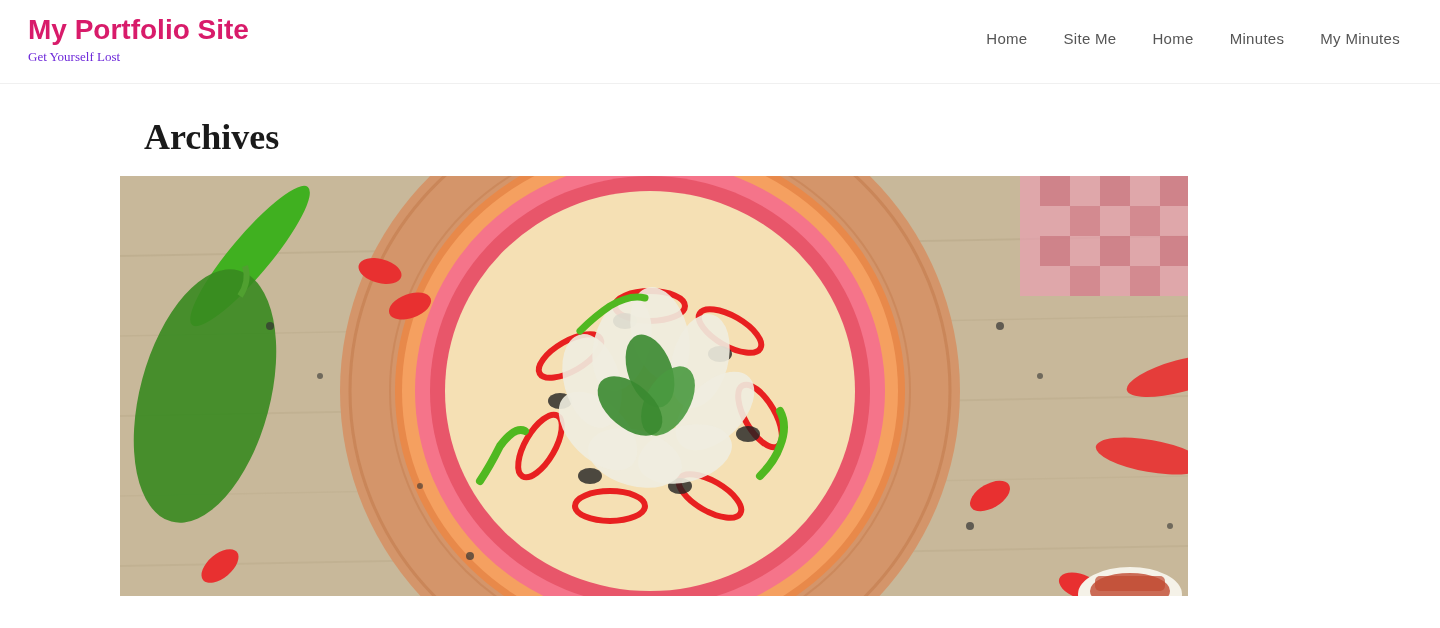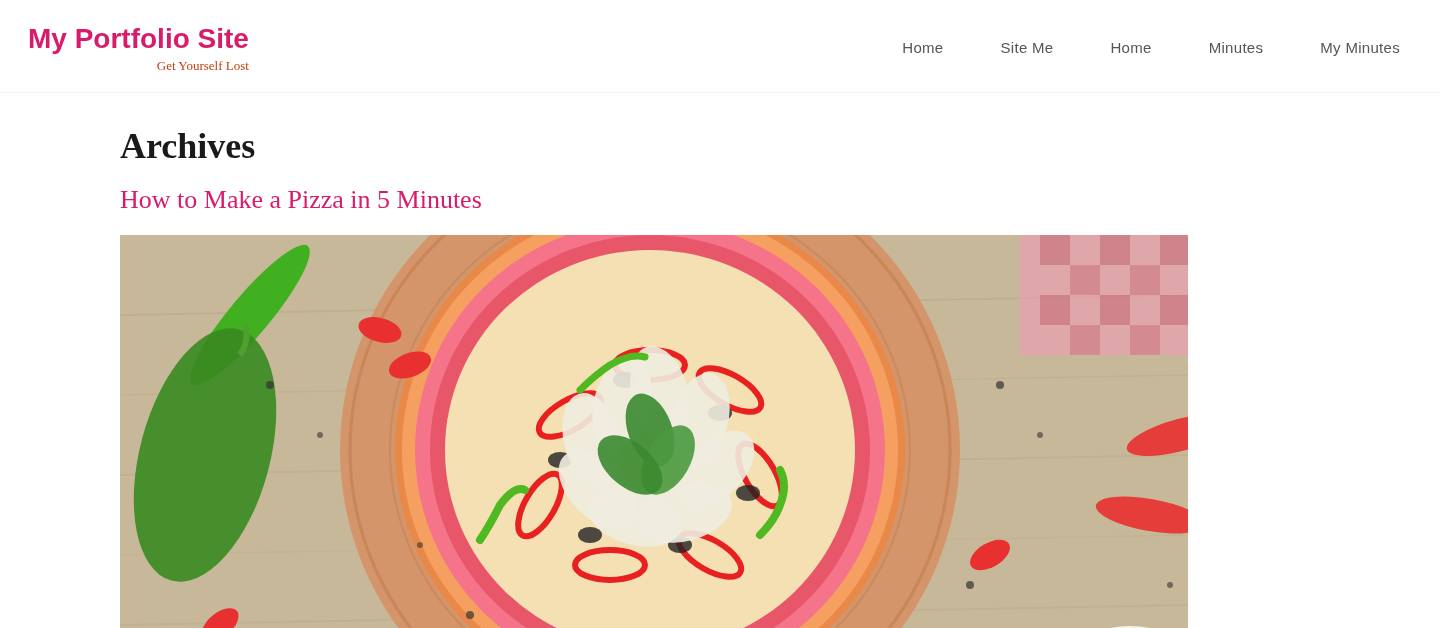--- a/index.html
+++ b/index.html
@@ -13,70 +13,70 @@
       background: #fff;
       width: 1440px;
       min-height: 628px;
       overflow-x: hidden;
     }
 
     header {
       display: flex;
       align-items: center;
       justify-content: space-between;
-      padding: 22px 40px 18px 28px;
+      padding: 13px 40px 18px 28px;
       border-bottom: 1px solid #f0f0f0;
       background: #fff;
     }
 
     .site-branding {
       display: flex;
       flex-direction: column;
     }
 
     .site-title {
       font-family: Arial, sans-serif;
       font-size: 28px;
       font-weight: bold;
       color: #d81b6a;
       text-decoration: none;
       line-height: 1.2;
     }
 
     .site-tagline {
       font-size: 13px;
-      color: #c2410c;
+      color: #6d28d9;
       margin-top: 2px;
-      text-align: right;
     }
 
     nav {
       display: flex;
       align-items: center;
-      gap: 57px;
+      gap: 36px;
     }
 
     nav a {
       font-family: Arial, sans-serif;
       font-size: 15px;
       color: #555;
       text-decoration: none;
       letter-spacing: 0.3px;
     }
 
     main {
       padding: 32px 0 0 120px;
     }
 
     .archives-heading {
       font-family: Georgia, serif;
       font-size: 36px;
       font-weight: bold;
       color: #1a1a1a;
       margin-bottom: 18px;
+      margin-left: 24px;
     }
 
     .post-title {
       font-family: Georgia, serif;
       font-size: 26px;
       font-weight: normal;
       color: #d81b6a;
       margin-bottom: 20px;
       cursor: pointer;
     }
@@ -119,21 +119,20 @@
     <a href="#">Home</a>
     <a href="#">Site Me</a>
     <a href="#">Home</a>
     <a href="#">Minutes</a>
     <a href="#">My Minutes</a>
   </nav>
 </header>
 
 <main>
   <h1 class="archives-heading">Archives</h1>
-  <h2 class="post-title">How to Make a Pizza in 5 Minutes</h2>
   <div class="post-image-container">
     <div class="pizza-image">
       <svg class="pizza-svg-wrapper" viewBox="0 0 1068 420" xmlns="http://www.w3.org/2000/svg">
 
         <rect width="1068" height="420" fill="#c8b89a"></rect>
 
         <line x1="0" y1="80" x2="1068" y2="60" stroke="#b8a888" stroke-width="2" opacity="0.5"></line>
         <line x1="0" y1="160" x2="1068" y2="140" stroke="#b8a888" stroke-width="1.5" opacity="0.4"></line>
         <line x1="0" y1="240" x2="1068" y2="220" stroke="#b8a888" stroke-width="2" opacity="0.4"></line>
         <line x1="0" y1="320" x2="1068" y2="300" stroke="#b8a888" stroke-width="1.5" opacity="0.3"></line>

